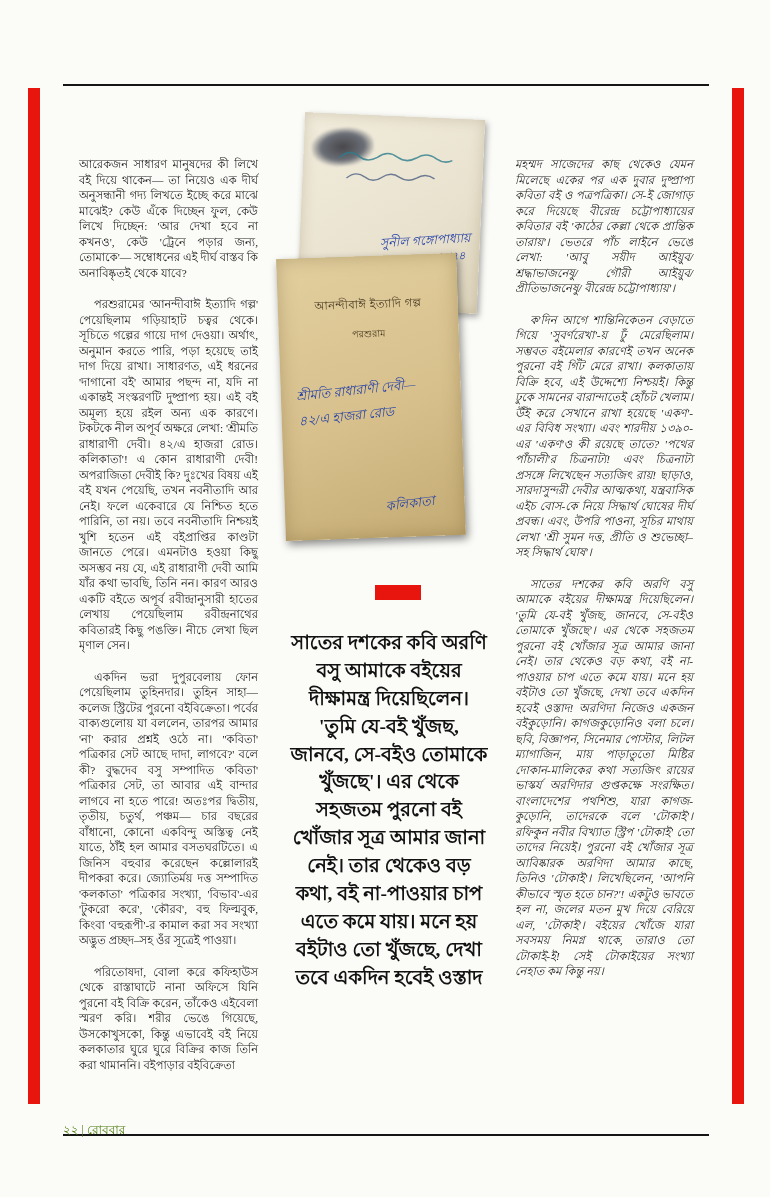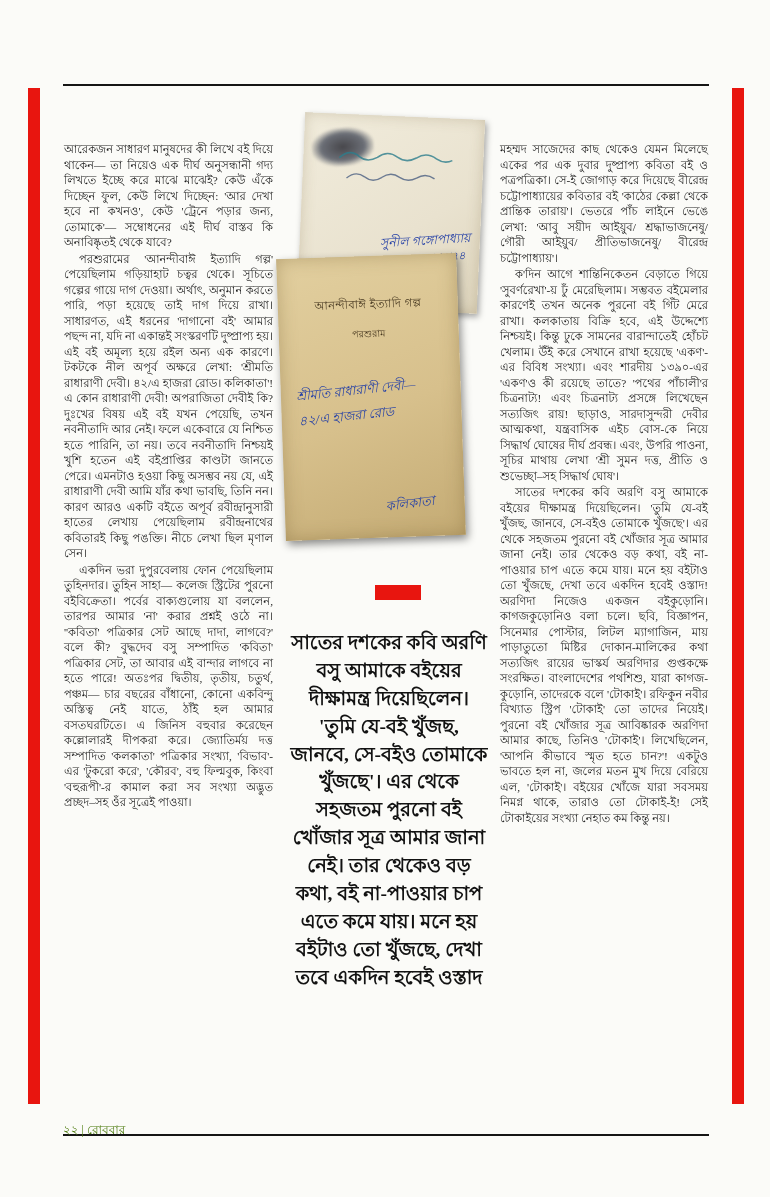--- a/index.html
+++ b/index.html
@@ -11,24 +11,24 @@
   }
   .redbar { position:absolute; top:88px; width:12px; height:1016px; background:#e8150f; }
   .redbar.left  { left:28px; }
   .redbar.right { left:732px; }
   .rule { position:absolute; left:63px; width:646px; height:2px; background:#151515; }
   .rule.top    { top:84px; }
   .rule.bottom { top:1134px; }
 
   .bodycol { position:absolute; top:141px; }
   .bodycol.first { left:63px;  width:211px; }
-  .bodycol.last  { left:499px; width:210px; }
+  .bodycol.last  { left:499px; width:210px;font-style:italic; }
   .bodycol p {
     font-size:11.4px; line-height:1.36; text-align:justify;
-    text-indent:15px; margin:1px; word-break:break-word;
+    text-indent:15px; margin:16px; word-break:break-word;
   }
   .bodycol p:first-child { text-indent:0; }
 
   .midcol { position:absolute; left:289px; top:108px; width:200px; height:1030px; }
 
   .scan { position:absolute; }
   .scan1 {
     left:12px; top:8px; width:180px; height:194px;
     background:linear-gradient(145deg,#f1ecdc 0%,#e9e2cf 60%,#ded5bd 100%);
     transform:rotate(2.5deg);
@@ -82,20 +82,21 @@
 
   <div class="redbar left"></div>
   <div class="redbar right"></div>
   <div class="rule top"></div>
   <div class="rule bottom"></div>
 
   <div class="bodycol first">
     <p>আরেকজন সাধারণ মানুষদের কী লিখে বই দিয়ে থাকেন— তা নিয়েও এক দীর্ঘ অনুসন্ধানী গদ্য লিখতে ইচ্ছে করে মাঝে মাঝেই? কেউ এঁকে দিচ্ছেন ফুল, কেউ লিখে দিচ্ছেন: 'আর দেখা হবে না কখনও', কেউ 'ট্রেনে পড়ার জন্য, তোমাকে'— সম্বোধনের এই দীর্ঘ বাস্তব কি অনাবিষ্কৃতই থেকে যাবে?</p>
     <p>পরশুরামের 'আনন্দীবাঈ ইত্যাদি গল্প' পেয়েছিলাম গড়িয়াহাট চত্বর থেকে। সূচিতে গল্পের গায়ে দাগ দেওয়া। অর্থাৎ, অনুমান করতে পারি, পড়া হয়েছে তাই দাগ দিয়ে রাখা। সাধারণত, এই ধরনের 'দাগানো বই' আমার পছন্দ না, যদি না একান্তই সংস্করণটি দুষ্প্রাপ্য হয়। এই বই অমূল্য হয়ে রইল অন্য এক কারণে। টকটকে নীল অপূর্ব অক্ষরে লেখা: 'শ্রীমতি রাধারাণী দেবী। ৪২/এ হাজরা রোড। কলিকাতা'! এ কোন রাধারাণী দেবী! অপরাজিতা দেবীই কি? দুঃখের বিষয় এই বই যখন পেয়েছি, তখন নবনীতাদি আর নেই। ফলে একেবারে যে নিশ্চিত হতে পারিনি, তা নয়। তবে নবনীতাদি নিশ্চয়ই খুশি হতেন এই বইপ্রাপ্তির কাণ্ডটা জানতে পেরে। এমনটাও হওয়া কিছু অসম্ভব নয় যে, এই রাধারাণী দেবী আমি যাঁর কথা ভাবছি, তিনি নন। কারণ আরও একটি বইতে অপূর্ব রবীন্দ্রানুসারী হাতের লেখায় পেয়েছিলাম রবীন্দ্রনাথের কবিতারই কিছু পঙক্তি। নীচে লেখা ছিল মৃণাল সেন।</p>
     <p>একদিন ভরা দুপুরবেলায় ফোন পেয়েছিলাম তুহিনদার। তুহিন সাহা— কলেজ স্ট্রিটের পুরনো বইবিক্রেতা। পর্বের বাক্যগুলোয় যা বললেন, তারপর আমার 'না' করার প্রশ্নই ওঠে না। ''কবিতা' পত্রিকার সেট আছে দাদা, লাগবে?' বলে কী? বুদ্ধদেব বসু সম্পাদিত 'কবিতা' পত্রিকার সেট, তা আবার এই বান্দার লাগবে না হতে পারে! অতঃপর দ্বিতীয়, তৃতীয়, চতুর্থ, পঞ্চম— চার বছরের বাঁধানো, কোনো একবিন্দু অস্তিত্ব নেই যাতে, ঠাঁই হল আমার বসতঘরটিতে। এ জিনিস বহুবার করেছেন কল্লোলারই দীপকরা করে। জ্যোতির্ময় দত্ত সম্পাদিত 'কলকাতা' পত্রিকার সংখ্যা, 'বিভাব'-এর 'টুকরো করে', 'কৌরব', বহু ফিল্মবুক, কিংবা 'বহুরূপী'-র কামাল করা সব সংখ্যা অদ্ভুত প্রচ্ছদ–সহ ওঁর সূত্রেই পাওয়া।</p>
+    <p>পরিতোষদা, বোলা করে কফিহাউস থেকে রাস্তাঘাটে নানা অফিসে যিনি পুরনো বই বিক্রি করেন, তাঁকেও এইবেলা স্মরণ করি। শরীর ভেঙে গিয়েছে, উসকোখুসকো, কিন্তু এভাবেই বই নিয়ে কলকাতার ঘুরে ঘুরে বিক্রির কাজ তিনি করা থামাননি। বইপাড়ার বইবিক্রেতা</p>
   </div>
 
   <div class="midcol">
 
     <div class="scan scan1">
       <div class="smudge"></div>
       <svg class="scrawl-svg" width="140" height="70" viewBox="0 0 140 70">
         <path d="M6 18 q10 -10 20 -2 q8 6 18 0 q10 -8 20 -1 q9 6 19 0 q10 -7 20 0 q8 5 16 1" fill="none" stroke="#2c7d8c" stroke-width="1.6" opacity="0.8"></path>
         <path d="M14 38 q9 -8 18 -2 q8 6 17 0 q9 -7 18 -1 q8 5 17 0 q9 -6 18 0" fill="none" stroke="#27406e" stroke-width="1.4" opacity="0.65"></path>
       </svg>

